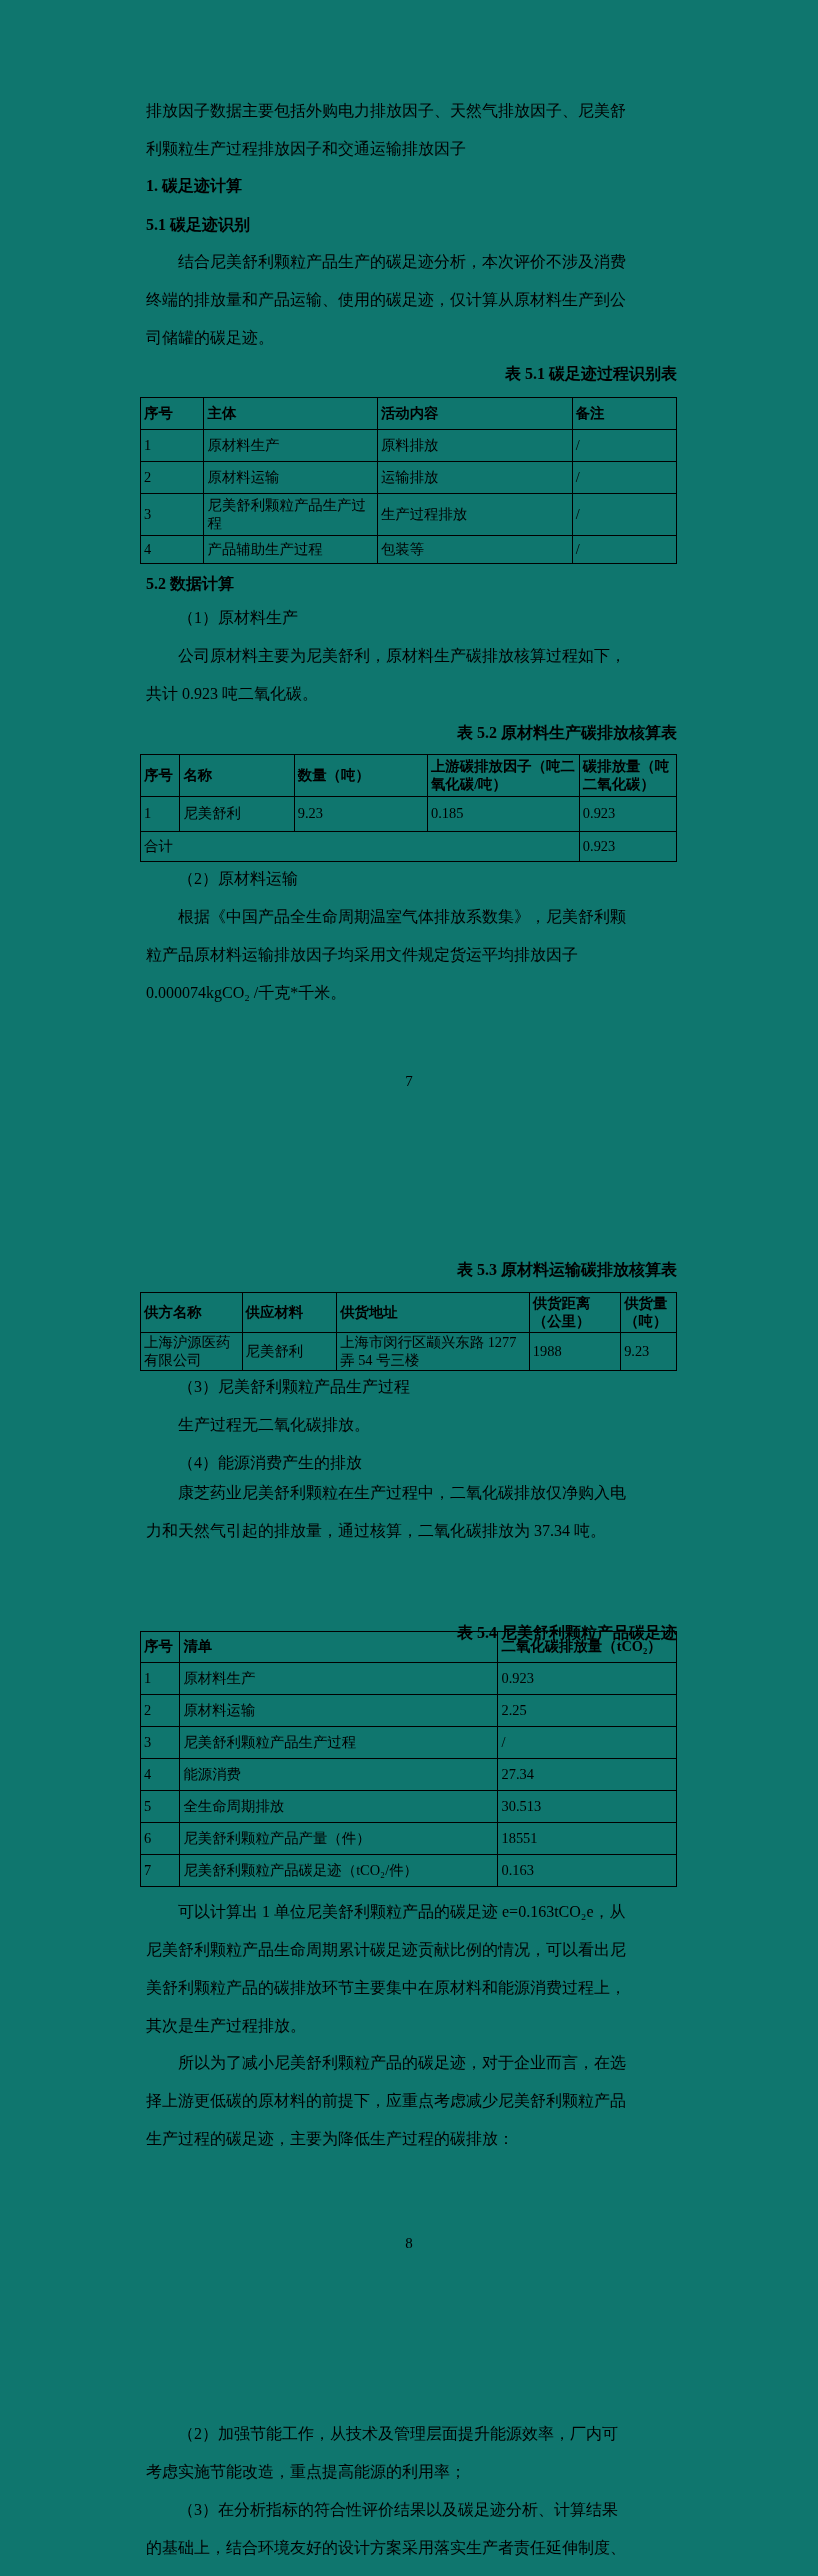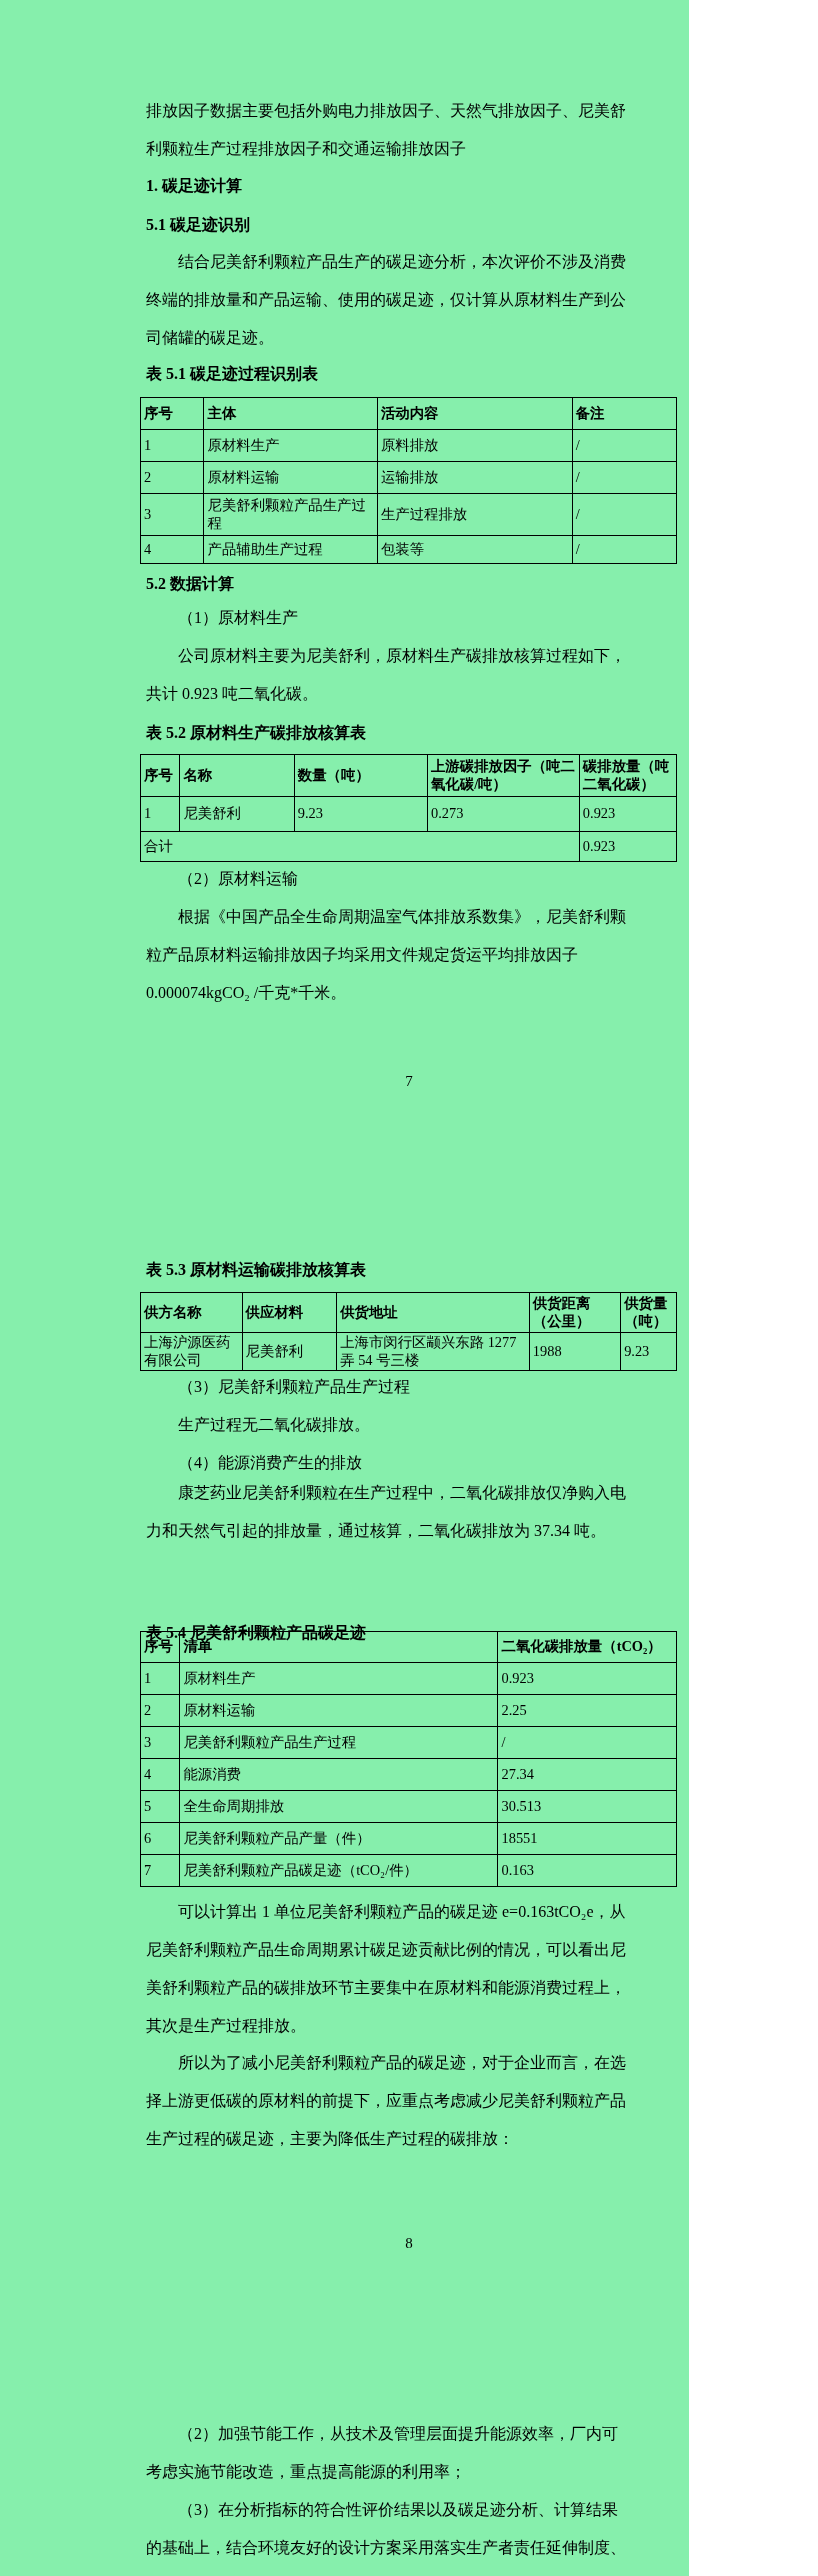--- a/index.html
+++ b/index.html
@@ -1,21 +1,21 @@
 <!DOCTYPE html>
 <html style="font-size:8.2px"><head>
 <meta charset="utf-8">
 <style>
   html,body{margin:0;padding:0;background:#ffffff;}
   body{width:818px;color:#000;font-family:"Liberation Serif","DejaVu Serif",serif;}
-  .page{position:relative;width:689px;height:1157px;background:#86efac;overflow:hidden;}
+  .page{position:relative;width:818px;height:1157px;background:#0f766e;overflow:hidden;}
   .block{position:absolute;left:146px;width:531px;font-size:16px;line-height:38px;}
   .block .ln{height:38px;white-space:pre;}
   .h{font-weight:bold;}
-  .caption{position:absolute;left:146px;width:531px;text-align:left;font-weight:bold;
+  .caption{position:absolute;left:146px;width:531px;text-align:right;font-weight:bold;
            font-size:16px;line-height:23px;white-space:nowrap;}
   .tbl{position:absolute;left:140px;width:537px;border-collapse:collapse;table-layout:fixed;
        font-size:14.4px;text-align:left;}
   .tbl th,.tbl td{border:1px solid #000;padding:0 3.1px;line-height:17.5px;vertical-align:middle;overflow:hidden;}
   .t51 thead tr{height:32px}
   .t51 tbody tr{height:32px}
   .t51 tbody tr:nth-child(3){height:42px}
   .t51 tbody tr:nth-child(4){height:28px}
   .t51 th:nth-child(1){width:10.5%}
   .t51 th:nth-child(2){width:31%}
@@ -109,21 +109,21 @@
           <th>数量（吨）</th>
           <th>上游碳排放因子（吨二氧化碳/吨）</th>
           <th>碳排放量（吨二氧化碳）</th>
         </tr>
       </thead>
     <tbody>
         <tr>
           <td>1</td>
           <td>尼美舒利</td>
           <td>9.23</td>
-          <td>0.273</td>
+          <td>0.185</td>
           <td>0.923</td>
         </tr>
       </tbody>
     <tfoot>
       <tr>
         <td colspan="4">合计</td>
         <td>0.923</td>
       </tr>
     </tfoot>
   </table>

